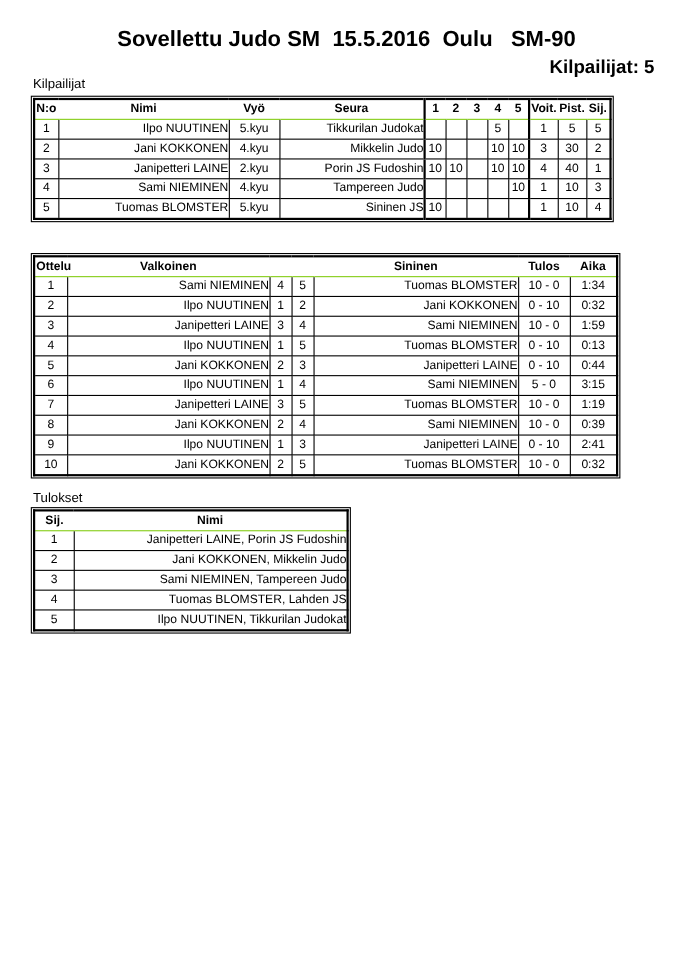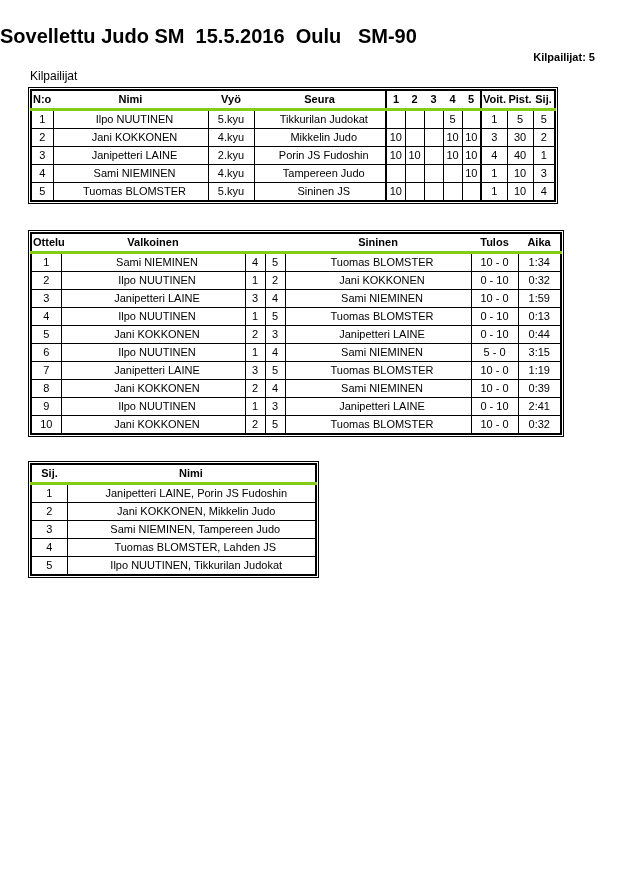--- a/index.html
+++ b/index.html
@@ -8,29 +8,29 @@
     width: 630px;
     height: 891px;
     background: #ffffff;
     font-family: "Liberation Sans", sans-serif;
     color: #000;
     overflow: hidden;
   }
   .title {
     position: absolute;
     top: 25px; left: 0; width: 630px;
-    text-align: left;
+    text-align: center;
     font-size: 20px;
     font-weight: bold;
     white-space: pre;
   }
   .count {
     position: absolute;
     top: 51px; right: 35px;
-    font-size: 11px;
+    font-size: 17px;
     font-weight: bold;
   }
   .sec-h {
     position: absolute;
     font-size: 12px;
     font-weight: normal;
   }
   #h-kilpailijat { top: 69px;  left: 30px; width: 450px; }
   #h-ottelut     { top: 231px; left: 30px; width: 530px; }
   #h-tulokset    { top: 445px; left: 30px; width: 285px; }
@@ -52,25 +52,25 @@
     font-size: 11px;
     padding: 0;
     height: 17px;
     line-height: 17px;
     overflow: hidden;
     white-space: nowrap;
   }
   th {
     font-weight: bold;
     border: none;
-    border-bottom: 3px solid #84cc16;
+    border-bottom: 1px solid #84cc16;
     text-align: center;
   }
   td { border: 1px solid #000; text-align: center; }
-  .al { text-align: center; padding-left: 8px; }
+  .al { text-align: right; padding-left: 8px; }
   .flush { text-align: left; overflow: visible; padding-left: 1px; }
   th.sep, td.sep { border-left: 2px solid #000; }
 </style>
 </head>
 <body>
 
 <div class="page">
 
   <div class="title">Sovellettu Judo SM  15.5.2016  Oulu   SM-90</div>
   <div class="count">Kilpailijat: 5</div>
@@ -292,20 +292,21 @@
         <td class="al">Jani KOKKONEN</td>
         <td>2</td>
         <td>5</td>
         <td class="al">Tuomas BLOMSTER</td>
         <td>10 - 0</td>
         <td>0:32</td>
       </tr>
     </tbody>
   </table>
 
+  <div class="sec-h" id="h-tulokset">Tulokset</div>
 
   <table id="t-tulokset">
     <colgroup>
       <col style="width:36px">
         <col style="width:249px">
     </colgroup>
     <thead>
       <tr>
         <th>Sij.</th>
         <th>Nimi</th>

